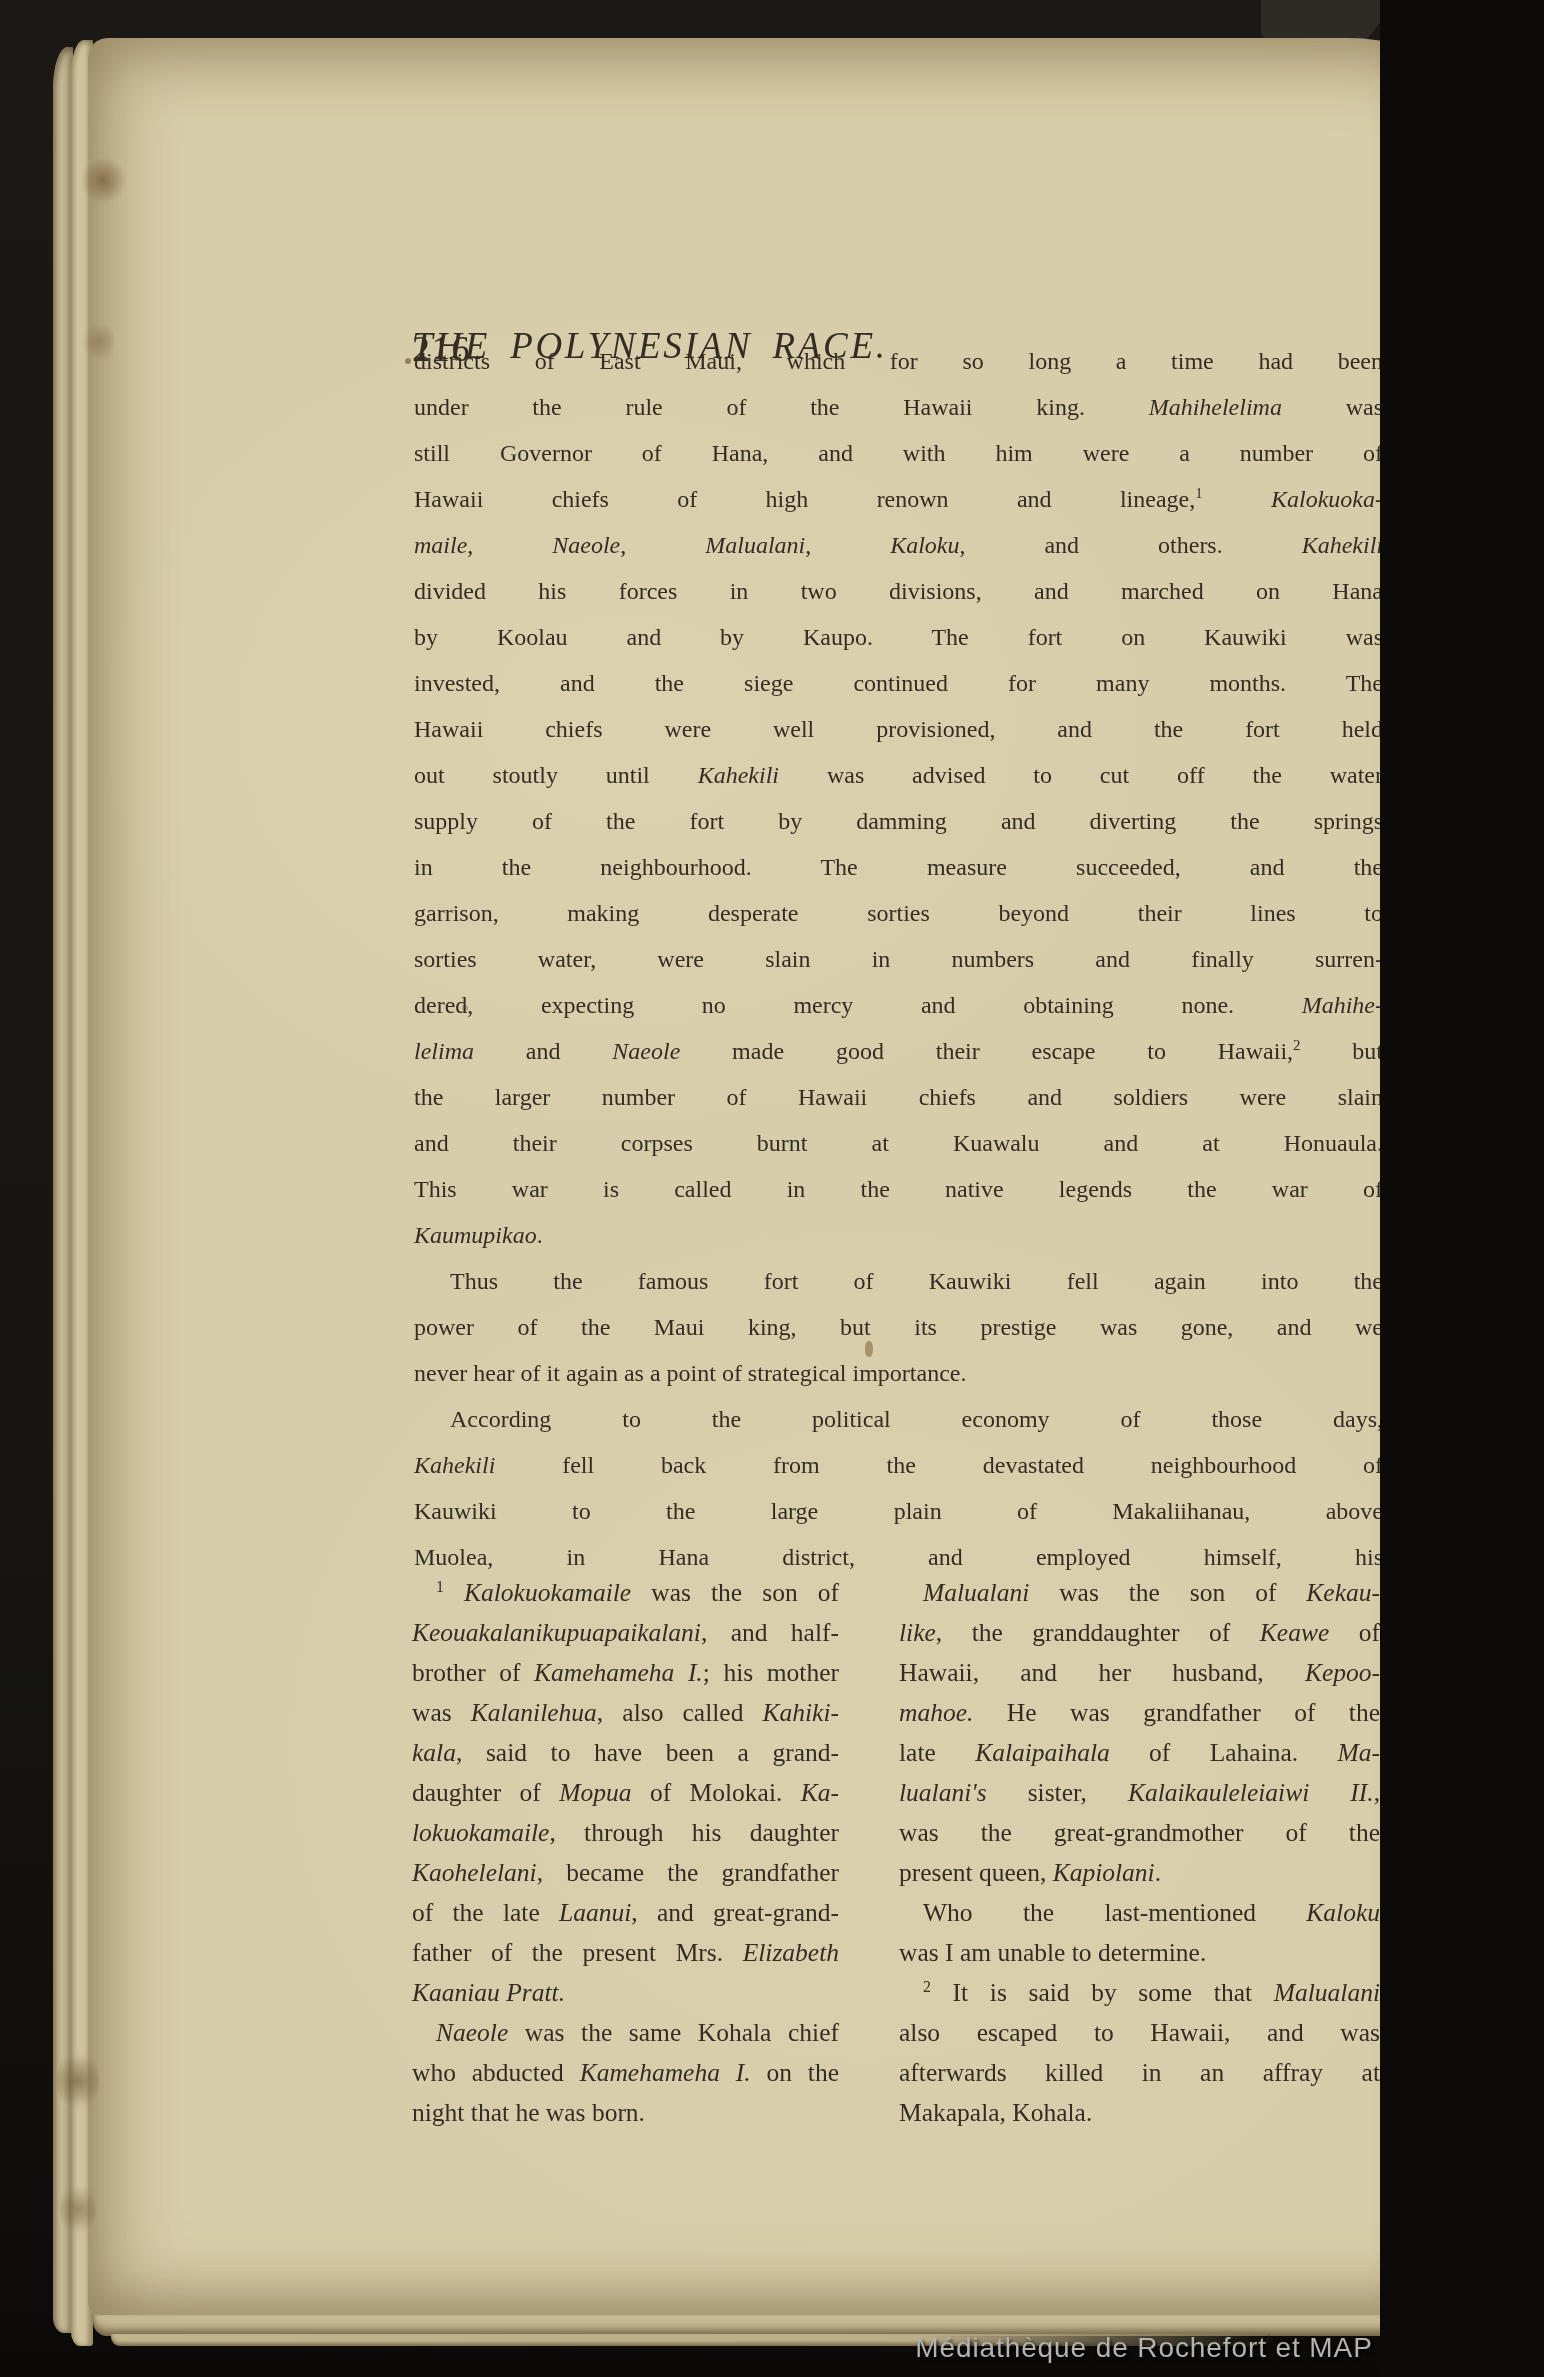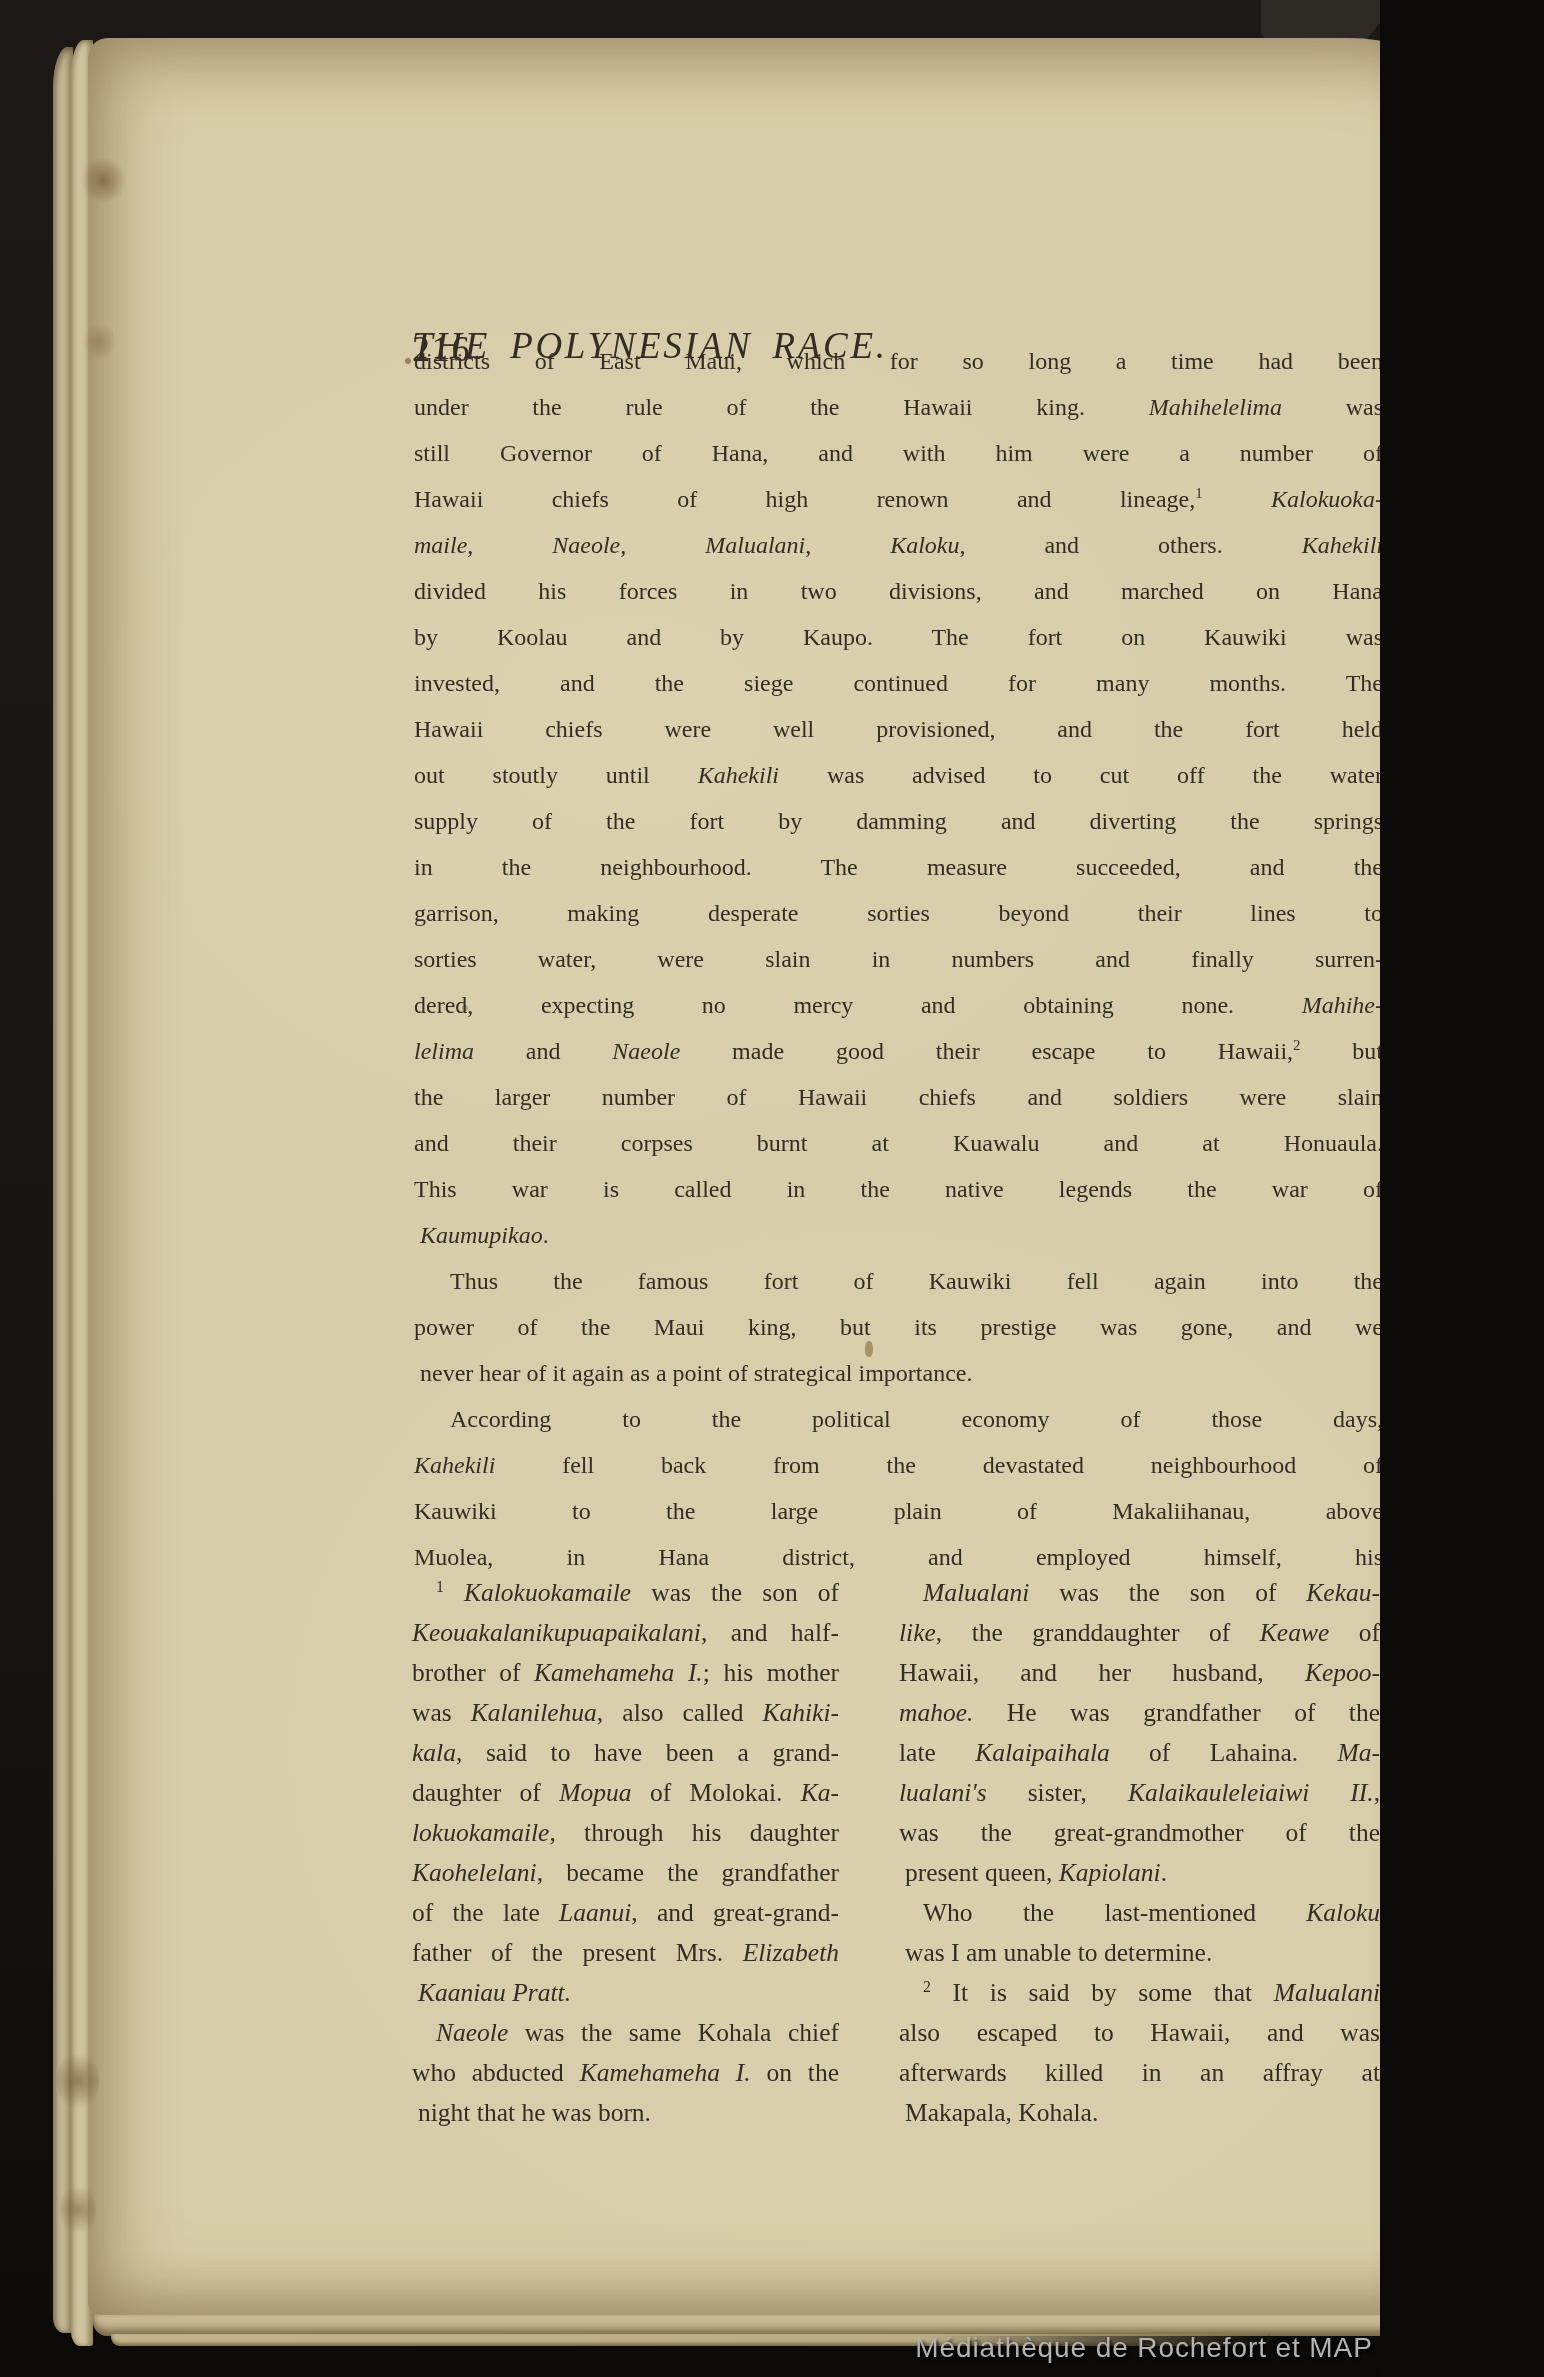--- a/index.html
+++ b/index.html
@@ -64,21 +64,21 @@
   .pagenum{position:absolute;left:412px;top:328px;font-size:36px;letter-spacing:1.8px;}
   .head{position:absolute;left:412px;top:324px;width:969px;
     font-size:37px;font-style:italic;letter-spacing:2.7px;word-spacing:8.2px;}
   .bodytext{position:absolute;left:414px;top:338px;width:969px;font-size:24px;}
   .bodytext .tline{height:46px;line-height:46px;}
   .fncol{position:absolute;top:1573px;font-size:25.5px;}
   .fnleft{left:412px;width:427px;}
   .fnright{left:899px;width:481px;}
   .fncol .tline{height:40px;line-height:40px;}
   .tline{text-align:justify;text-align-last:justify;white-space:nowrap;}
-  .tline.end{text-align-last:left;margin-left:6px;}
+  .tline.end{text-align-last:left;}
   .tline.ind{text-indent:36px;}
   .fncol .tline.ind{text-indent:24px;font-family:Liberation Serif, serif;}
   .tline em{font-style:italic;}
   .tline sup{font-size:62%;vertical-align:super;line-height:0;}
   .watermark{position:absolute;right:7.3px;bottom:12.8px;
     font-family:"Liberation Sans", sans-serif;font-size:28px;color:#b4b2af;
     letter-spacing:0.9px;text-shadow:1.8px 2.7px 3.6px rgba(0,0,0,.95);}
 </style>
 </head>
 <body>

